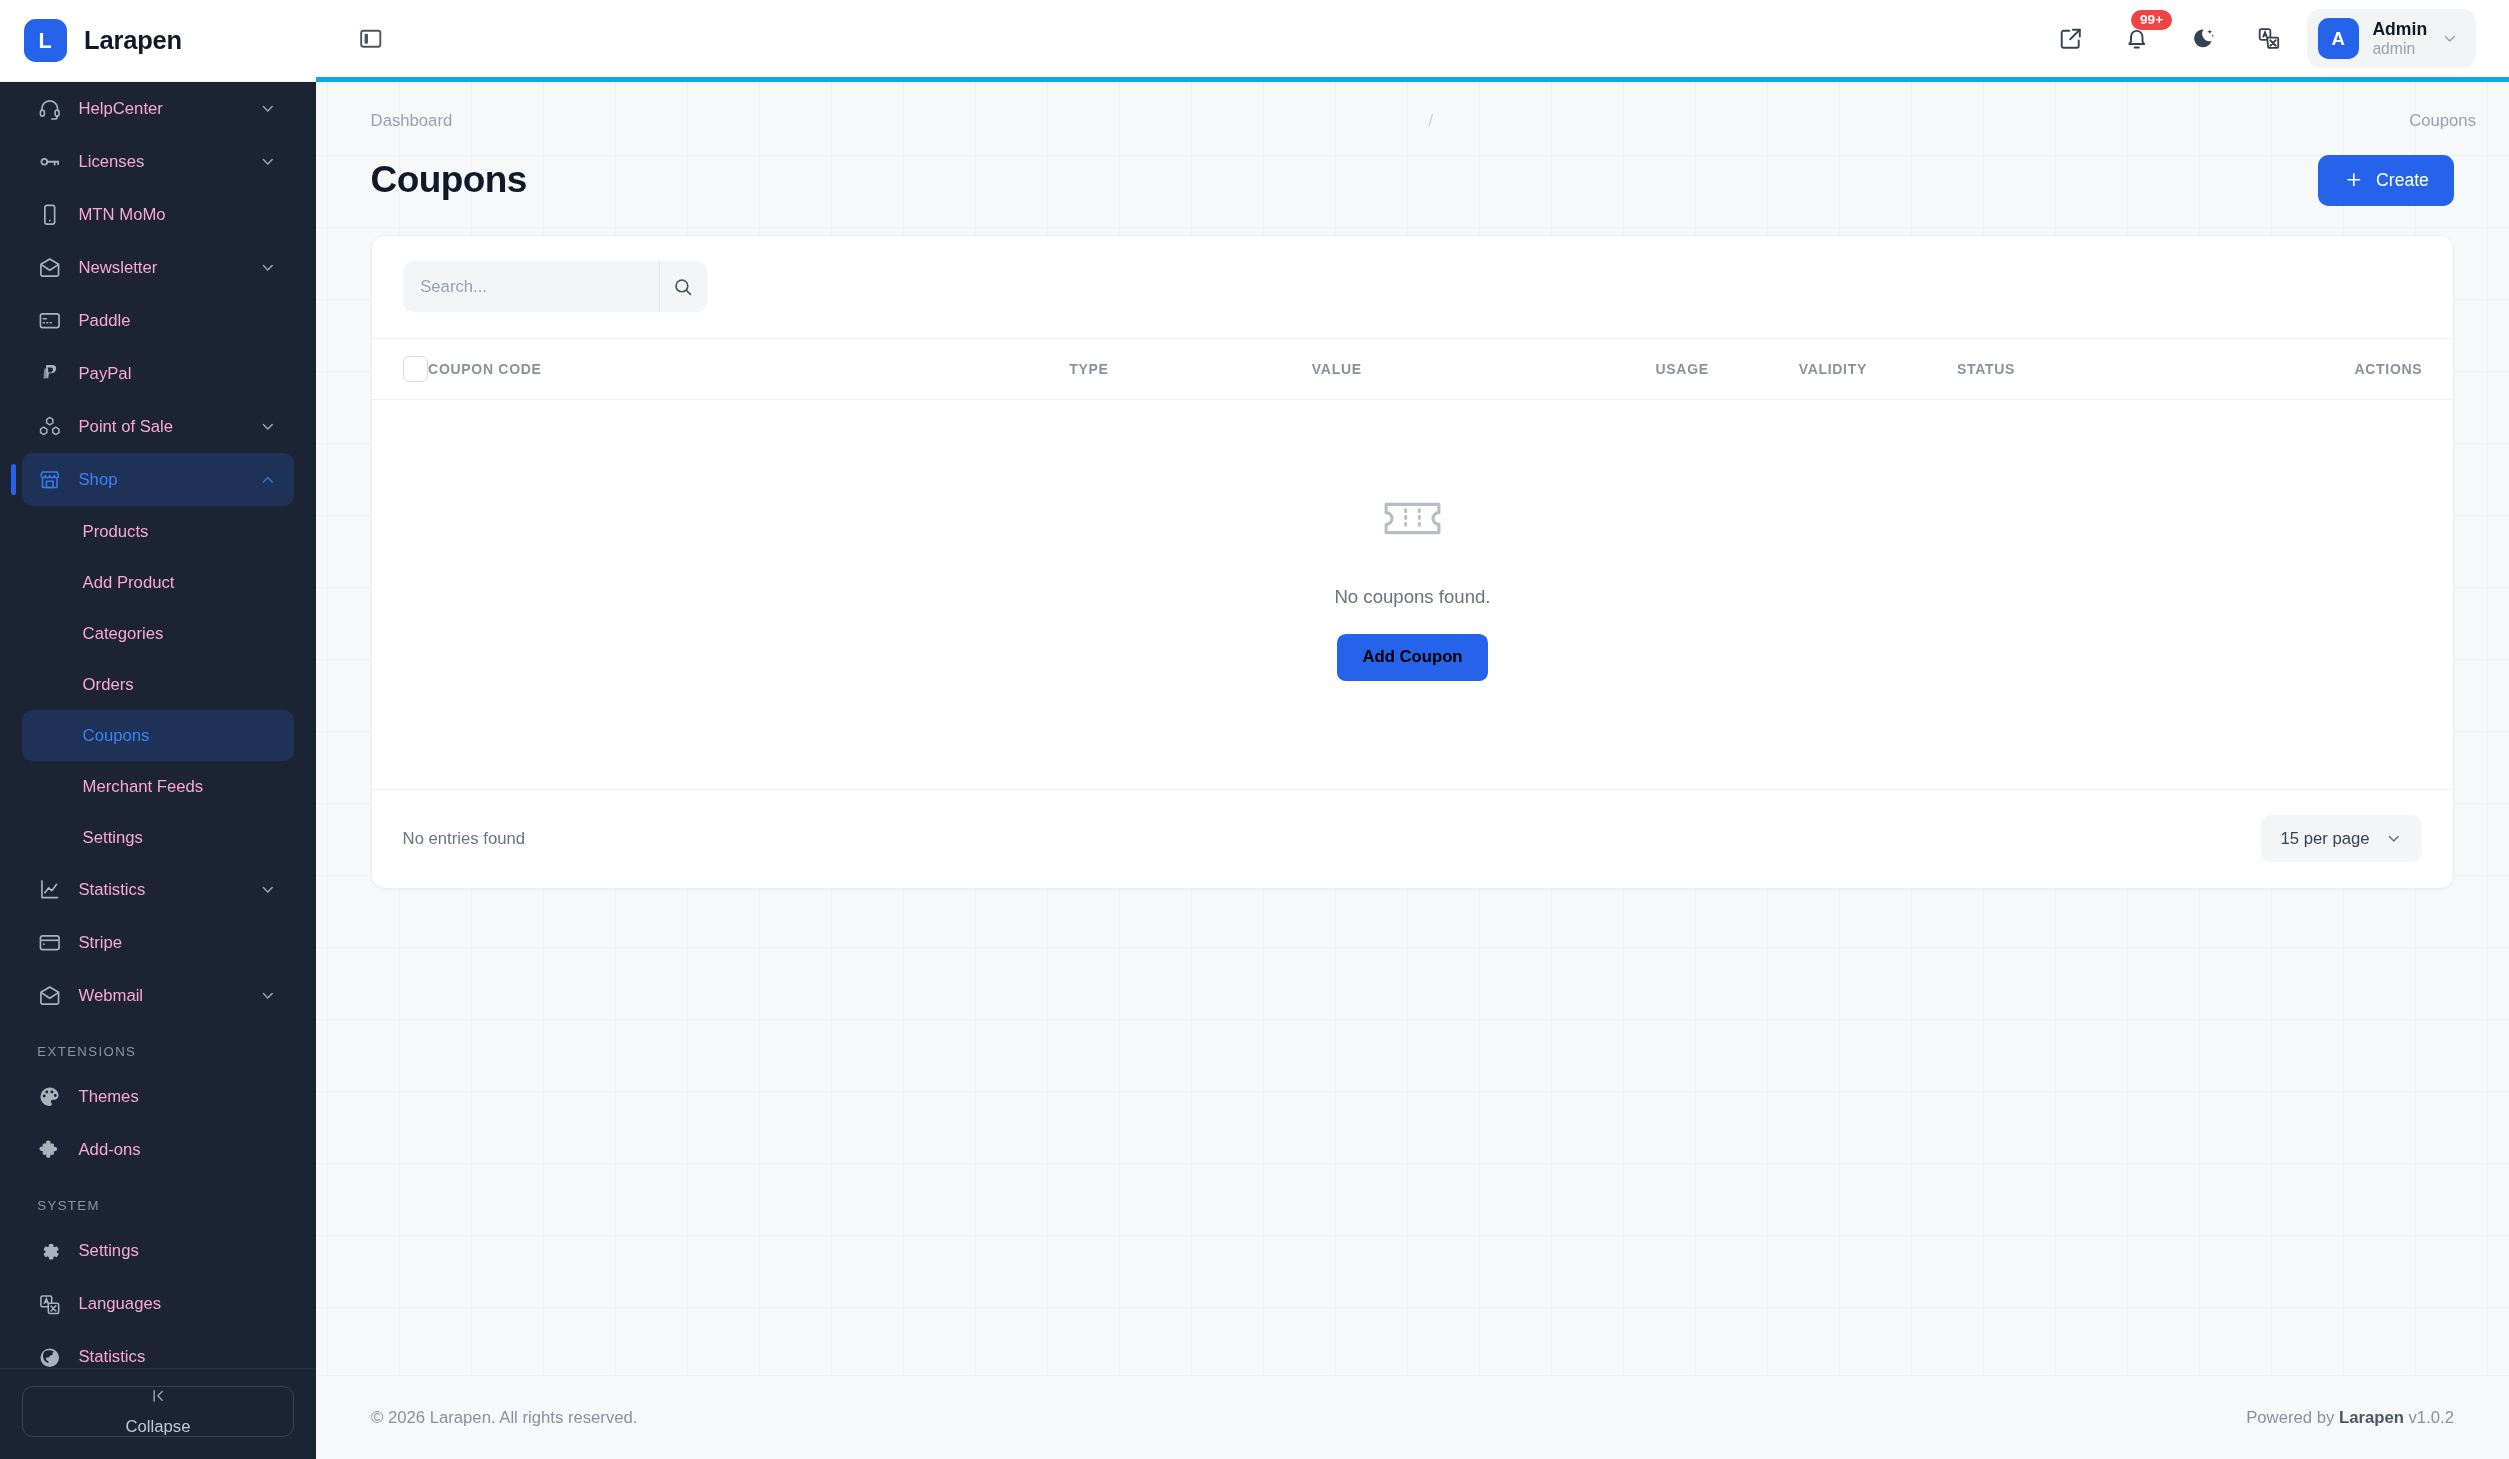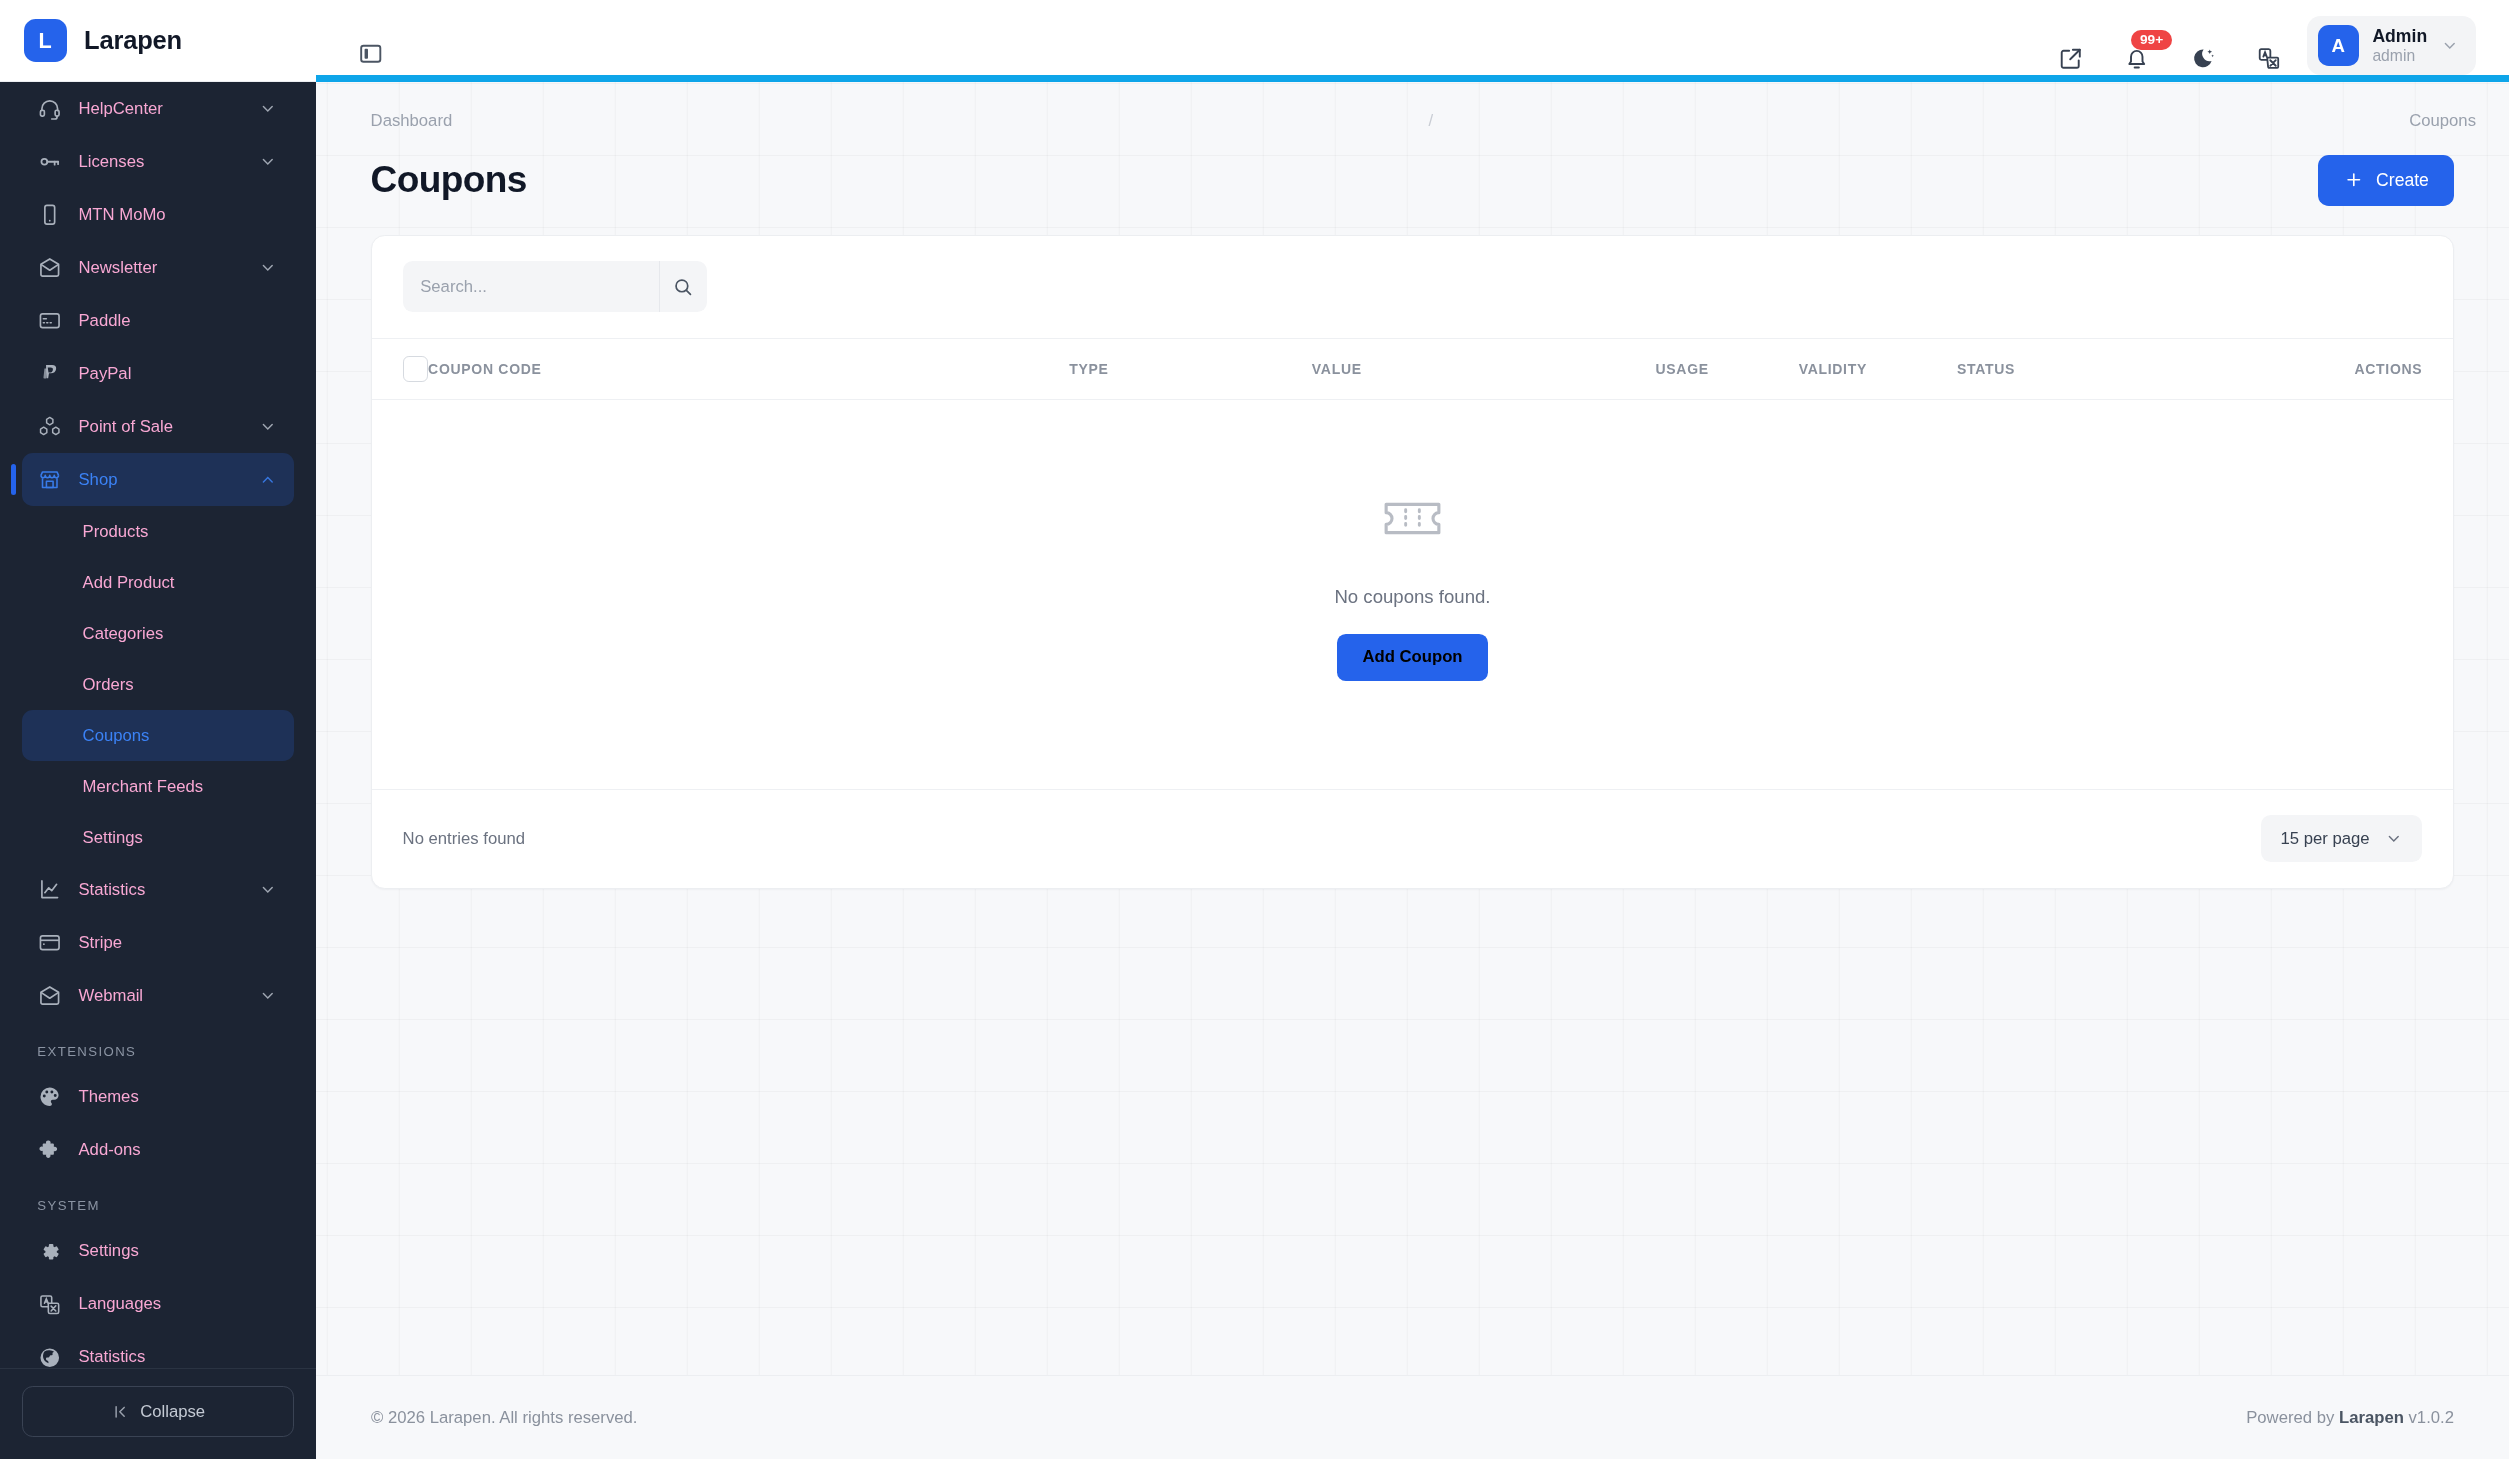--- a/index.html
+++ b/index.html
@@ -72,29 +72,30 @@
     padding: 17.6px 21.6px 21.6px 21.6px;
     border-top: 1px solid #2a3342;
   }
   .collapse-btn {
     height: 51px; width: 100%;
     border: 1px solid #3a4354; border-radius: 10.8px;
     background: transparent; color: #c4cad4;
     display: flex; align-items: center; justify-content: center; gap: 11.8px;
     font-size: 16.7px; cursor: pointer;
     font-family: "Liberation Sans", sans-serif;
+    flex-direction: column;
   }
 
   
   .main { flex: 1; display: flex; flex-direction: column; height: 1459px; min-width: 0; }
 
   .topbar {
     height: 82px; min-height: 82px; background: #fff;
-    border-bottom: 7px solid #0ea5e9;
-    display: flex; align-items: flex-end;
+    border-bottom: 5px solid #0ea5e9;
+    display: flex; align-items: center;
     padding: 0 33px 0 33px;
   }
   .panel-toggle { width: 43px; height: 43px; display:flex; align-items:center; justify-content:center; cursor:pointer; }
   .topbar-spacer { flex: 1; }
   .topbar-icons { display: flex; align-items: center; gap: 33px; }
   .tb-icon { width: 33px; height: 33px; display:flex; align-items:center; justify-content:center; cursor:pointer; position: relative; }
   .badge {
     position: absolute; top: -11.8px; left: 10.8px;
     background: #ef4444; color: #fff;
     font-size: 13.7px; font-weight: 700;

